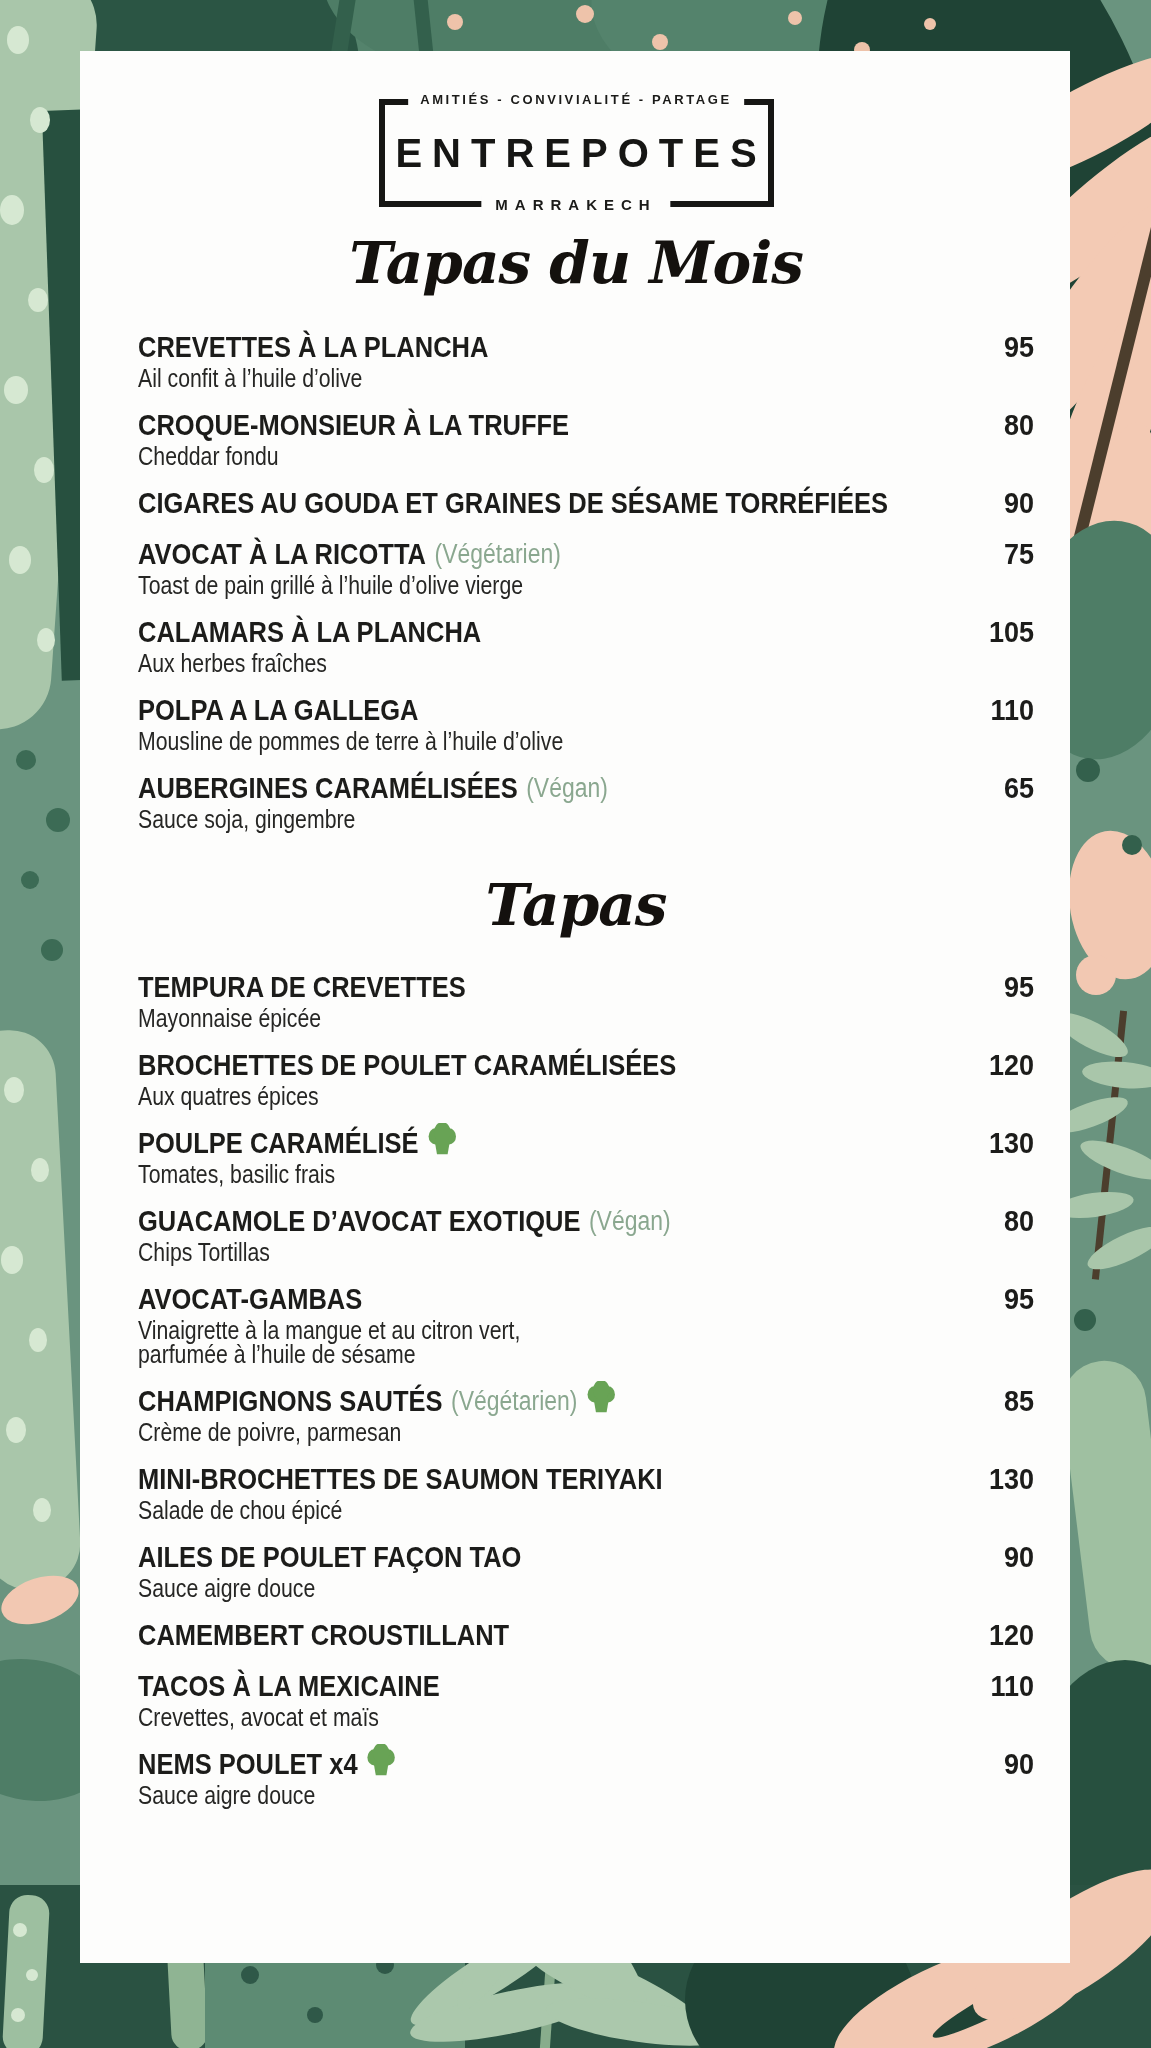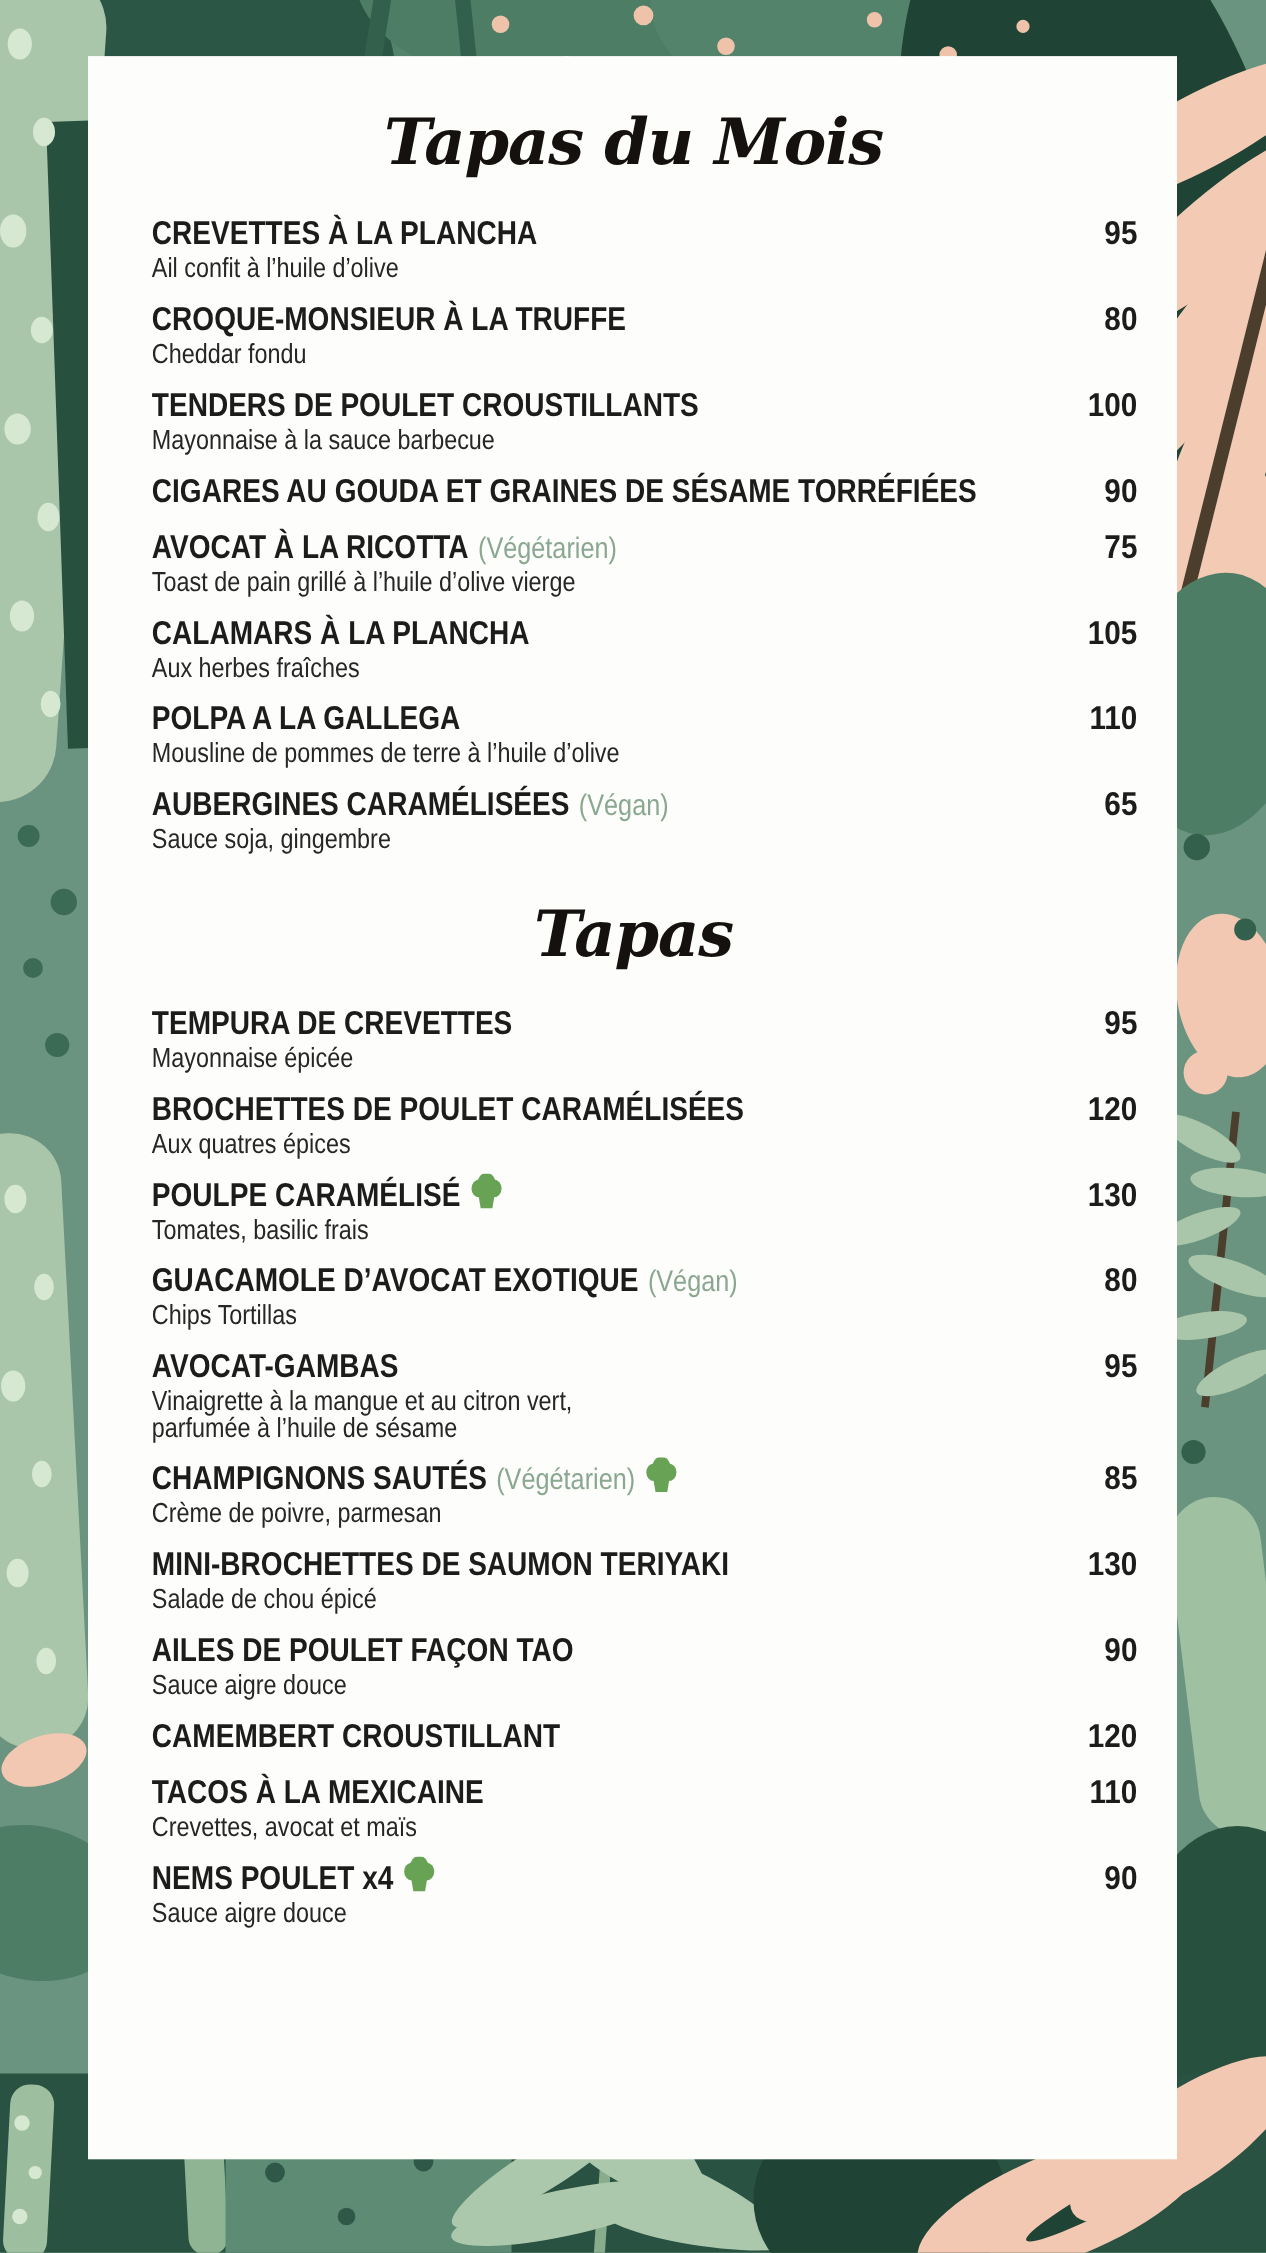--- a/index.html
+++ b/index.html
@@ -178,20 +178,25 @@
     <ellipse cx="640" cy="2022" rx="95" ry="20" transform="rotate(8 640 2022)"></ellipse>
   </g>
   <ellipse cx="800" cy="2000" rx="115" ry="95" fill="#1f4335"></ellipse>
   <ellipse cx="965" cy="2005" rx="140" ry="48" fill="#f2c8b2" transform="rotate(-22 965 2005)"></ellipse>
   <ellipse cx="1030" cy="1985" rx="110" ry="12" fill="#1f4335" transform="rotate(-28 1030 1985)"></ellipse>
   <ellipse cx="1075" cy="1945" rx="120" ry="42" fill="#f2c8b2" transform="rotate(-34 1075 1945)"></ellipse>
 </svg>
 
 <div class="card">
 
+  <div class="logo-frame">
+    <span class="logo-tagline">AMITIÉS - CONVIVIALITÉ - PARTAGE</span>
+    <span class="logo-name">ENTREPOTES</span>
+    <span class="logo-city">MARRAKECH</span>
+  </div>
 
   <div id="menu">
   <div class="section">
     <div class="section-title">Tapas du Mois</div>
     <div class="items">
   <div class="item">
     <div class="item-left">
       <div class="name-line">
         <span class="item-name">CREVETTES À LA PLANCHA</span>
 
@@ -205,30 +210,20 @@
     <div class="item-left">
       <div class="name-line">
         <span class="item-name">CROQUE-MONSIEUR À LA TRUFFE</span>
 
       </div>
       <div class="item-desc">Cheddar fondu</div>
     </div>
     <div class="item-price">80</div>
   </div>
 
-  <div class="item">
-    <div class="item-left">
-      <div class="name-line">
-        <span class="item-name">TENDERS DE POULET CROUSTILLANTS</span>
-
-      </div>
-      <div class="item-desc">Mayonnaise à la sauce barbecue</div>
-    </div>
-    <div class="item-price">100</div>
-  </div>
 
   <div class="item">
     <div class="item-left">
       <div class="name-line">
         <span class="item-name">CIGARES AU GOUDA ET GRAINES DE SÉSAME TORRÉFIÉES</span>
 
       </div>
 
     </div>
     <div class="item-price">90</div>

